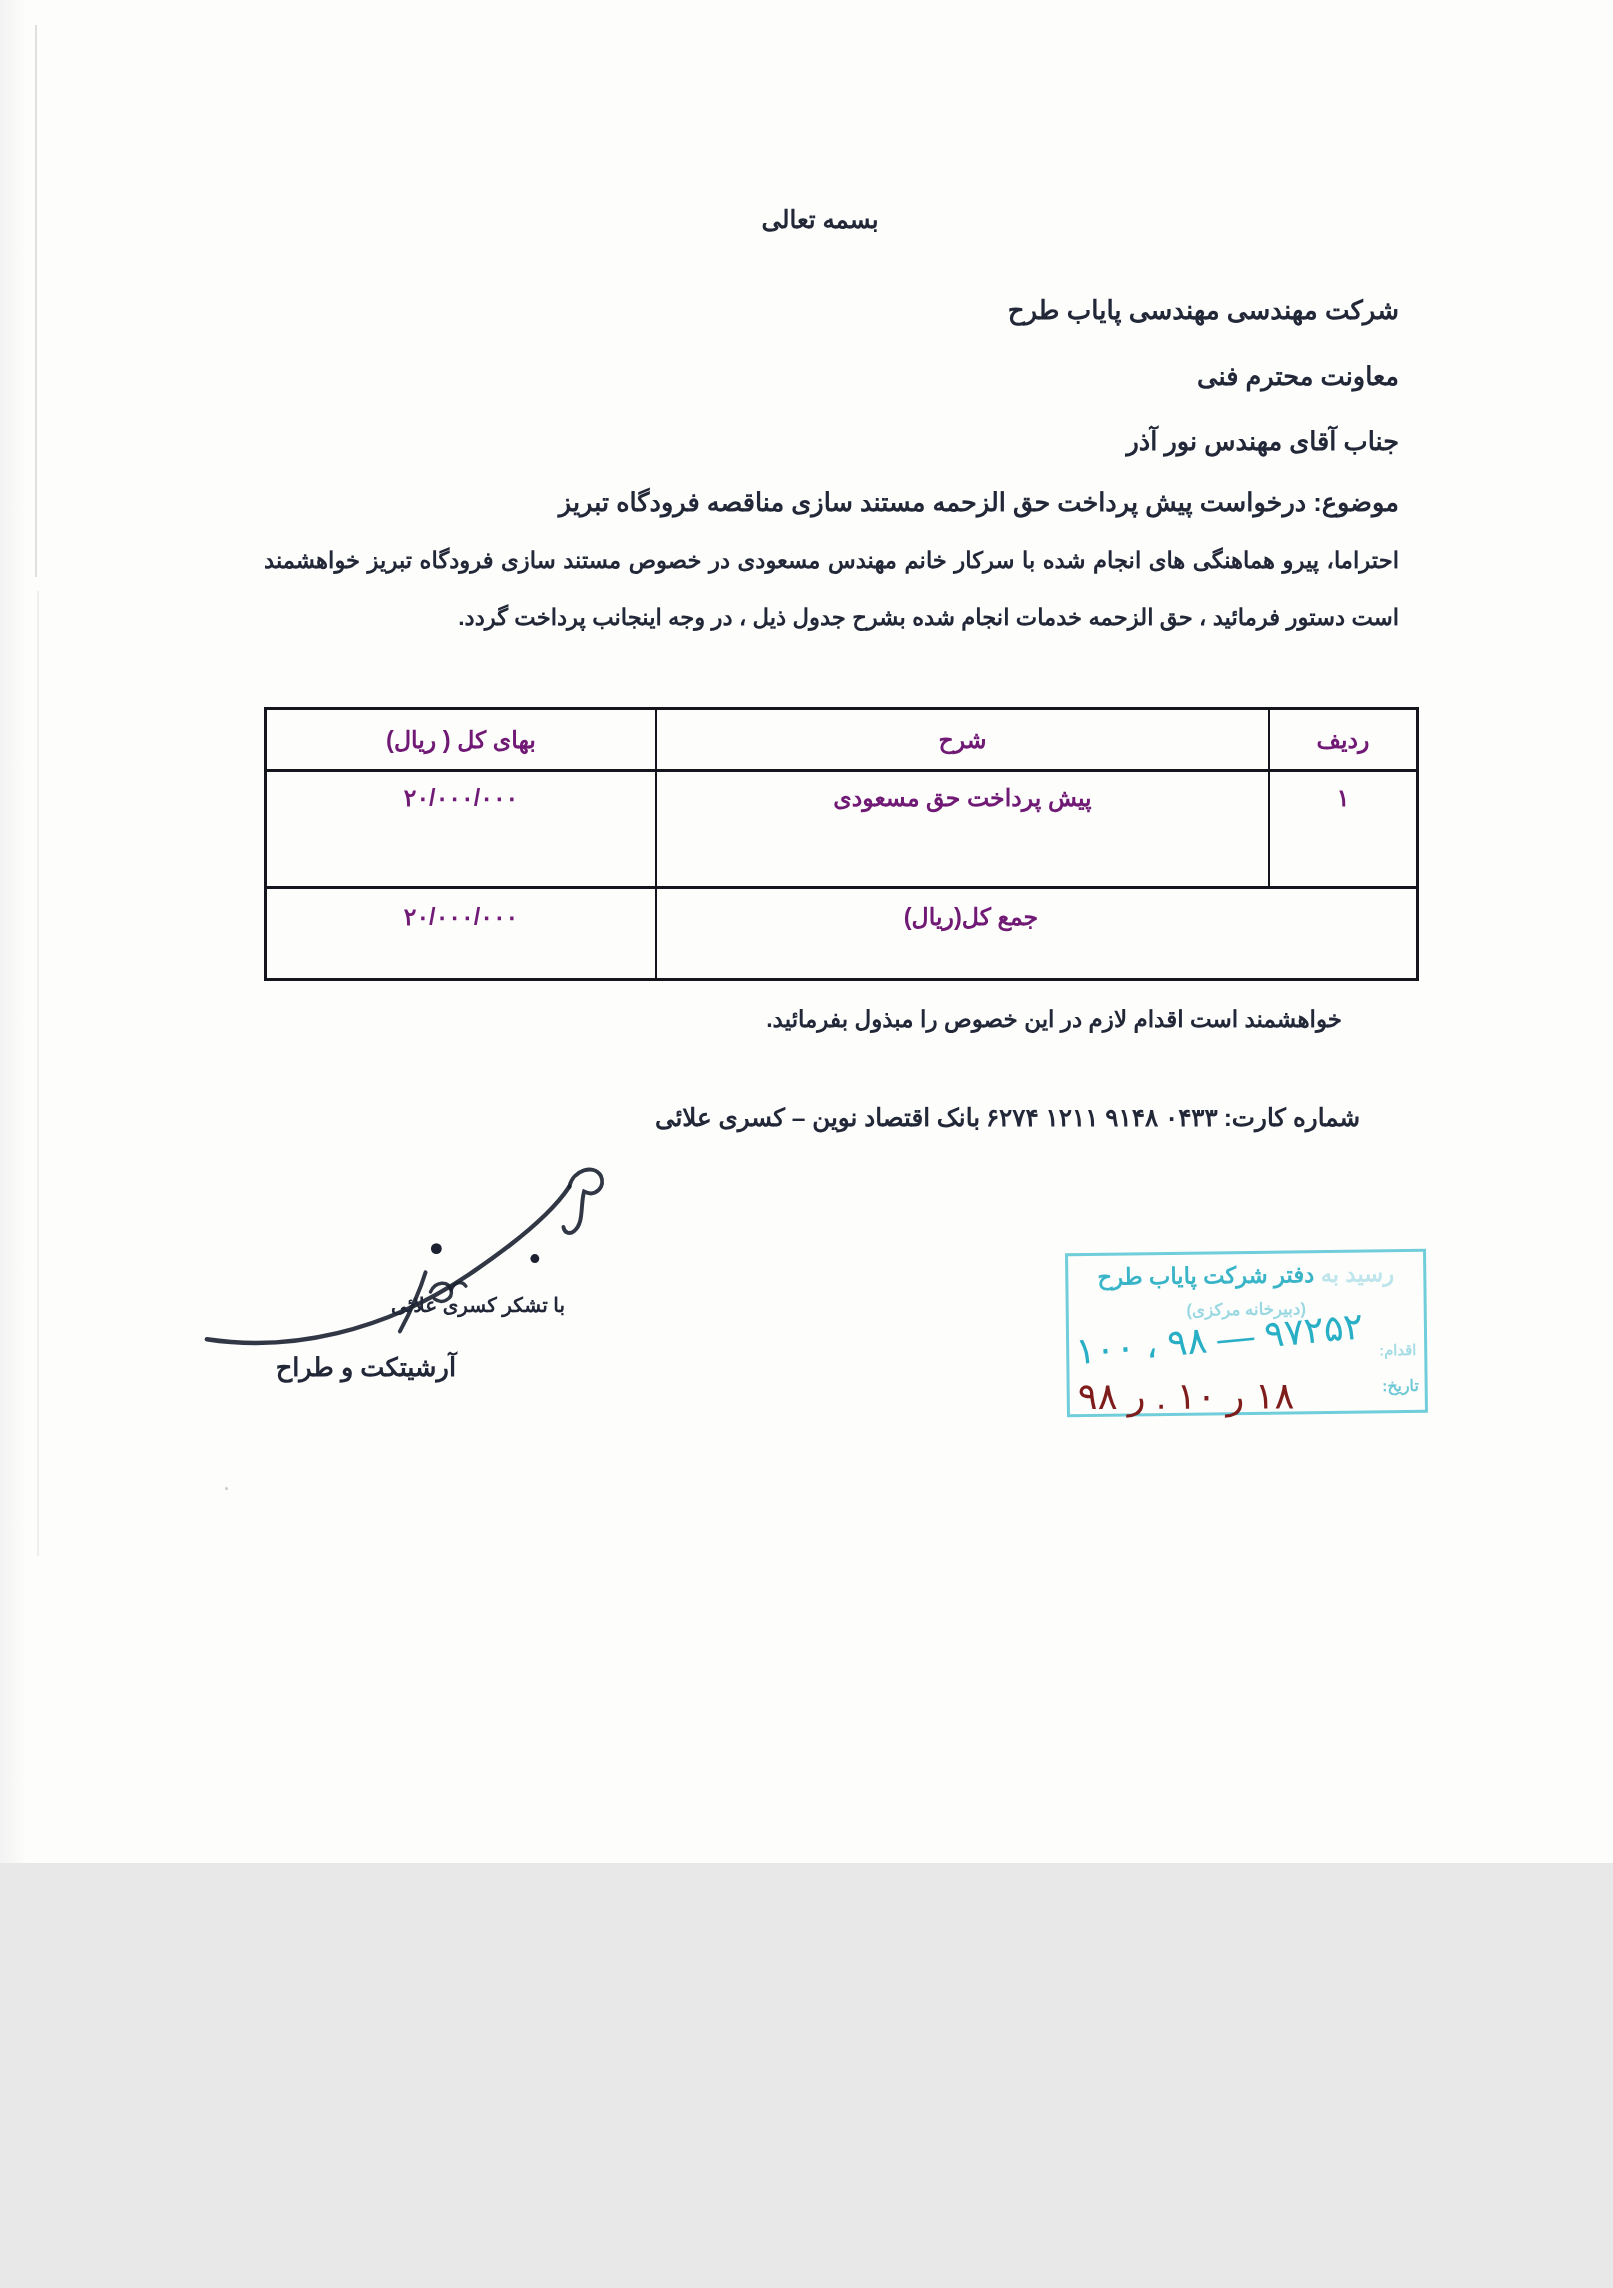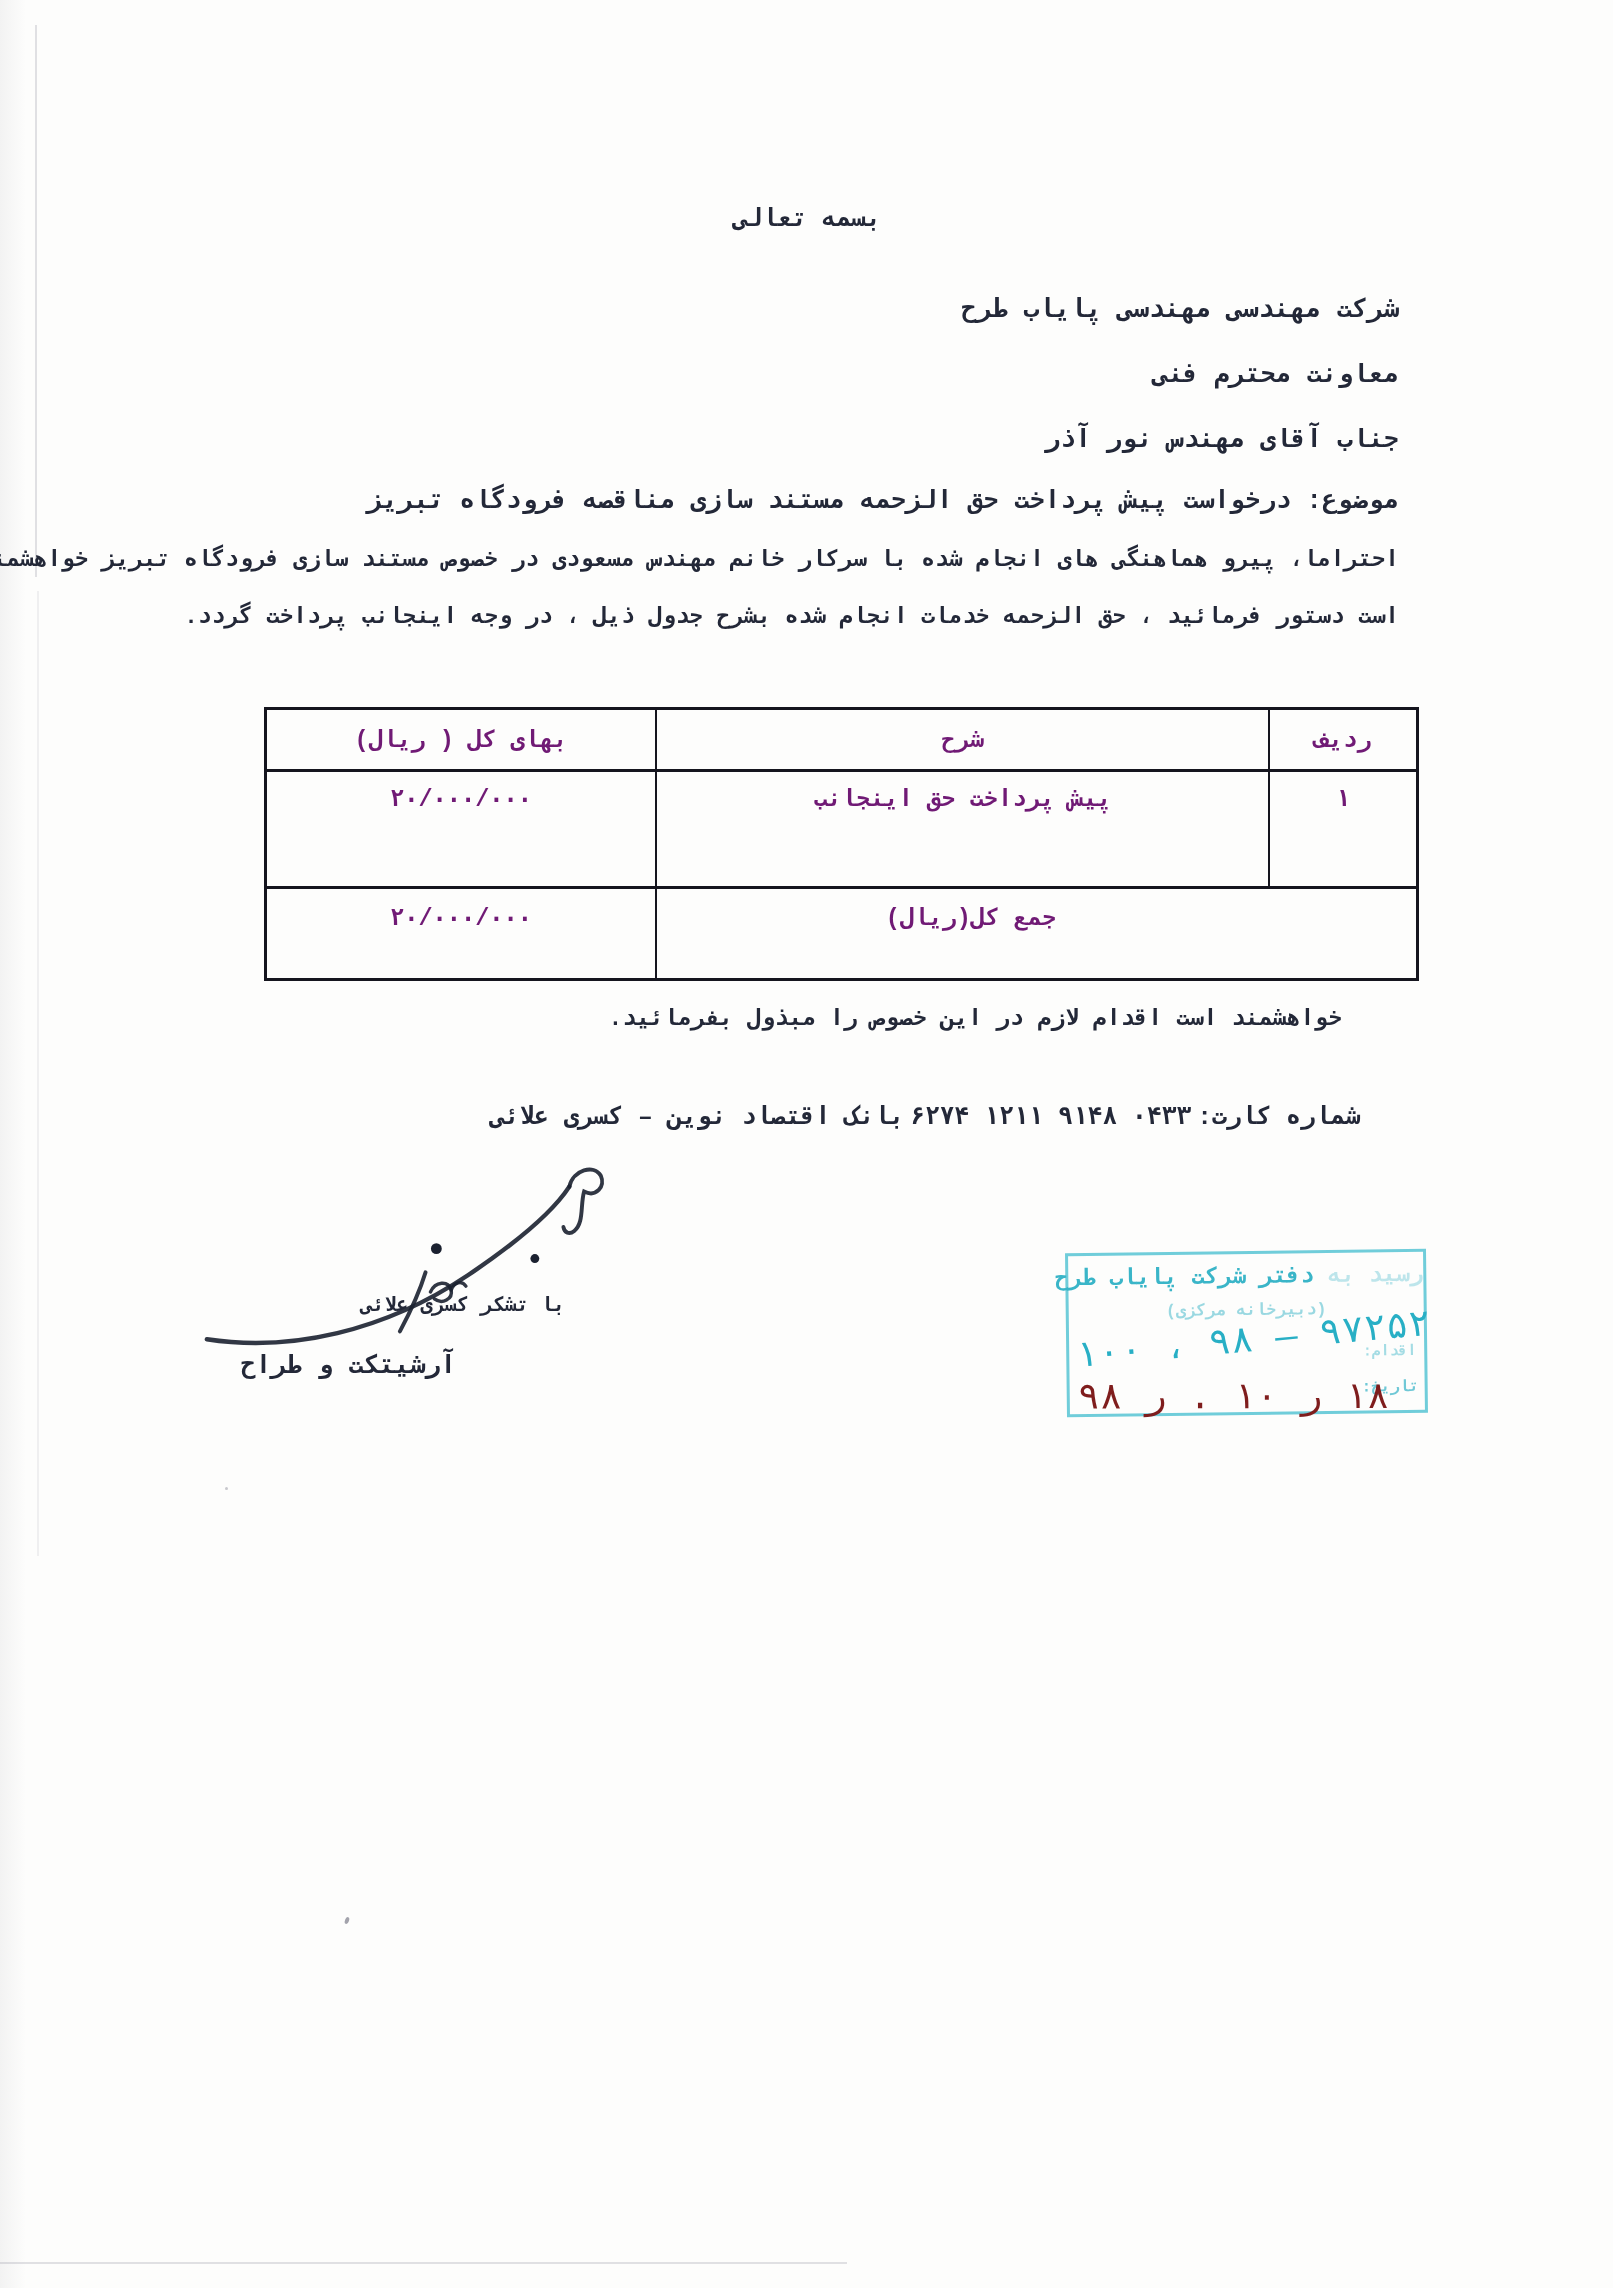--- a/index.html
+++ b/index.html
@@ -1,22 +1,22 @@
 <!DOCTYPE html>
 <html lang="fa"><head>
 <meta charset="utf-8">
 <style>
   html,body{margin:0;padding:0;background:#e8e8e8;}
   #page{
     position:relative;
-    width:1614px;height:2288px;
+    width:1614px;height:1863px;
     margin:0 auto;
     background:#fdfdfc;
     overflow:hidden;
-    font-family:Liberation Mono, monospace;
+    font-family:Liberation Sans, sans-serif;
     color:#232838;
     direction:rtl;
   }
   .abs{position:absolute;}
   .txt{font-weight:bold;line-height:1.35;white-space:nowrap;}
   .rt{text-align:right;}
   .ltr-override{direction:ltr;unicode-bidi:bidi-override;display:inline-block;}
 
   
   .besmellah{top:203px;left:759px;width:122px;text-align:center;font-size:24.6px;}
@@ -98,21 +98,21 @@
 
   <table class="sheet" dir="rtl">
     <tbody>
         <tr class="hdr">
       <td class="col-radif">ردیف</td>
       <td class="col-desc">شرح</td>
       <td class="col-price">بهای کل ( ریال)</td>
     </tr>
     <tr class="row1">
       <td>۱</td>
-      <td>پیش پرداخت حق اینجانب</td>
+      <td>پیش پرداخت حق مسعودی</td>
       <td>۲۰/۰۰۰/۰۰۰</td>
     </tr>
     <tr class="total">
       <td colspan="2" class="merged">جمع کل(ریال)</td>
       <td>۲۰/۰۰۰/۰۰۰</td>
     </tr>
   </tbody>
     </table>
 
   <div class="abs txt rt closing1">خواهشمند است اقدام لازم در این خصوص را مبذول بفرمائید.</div>

